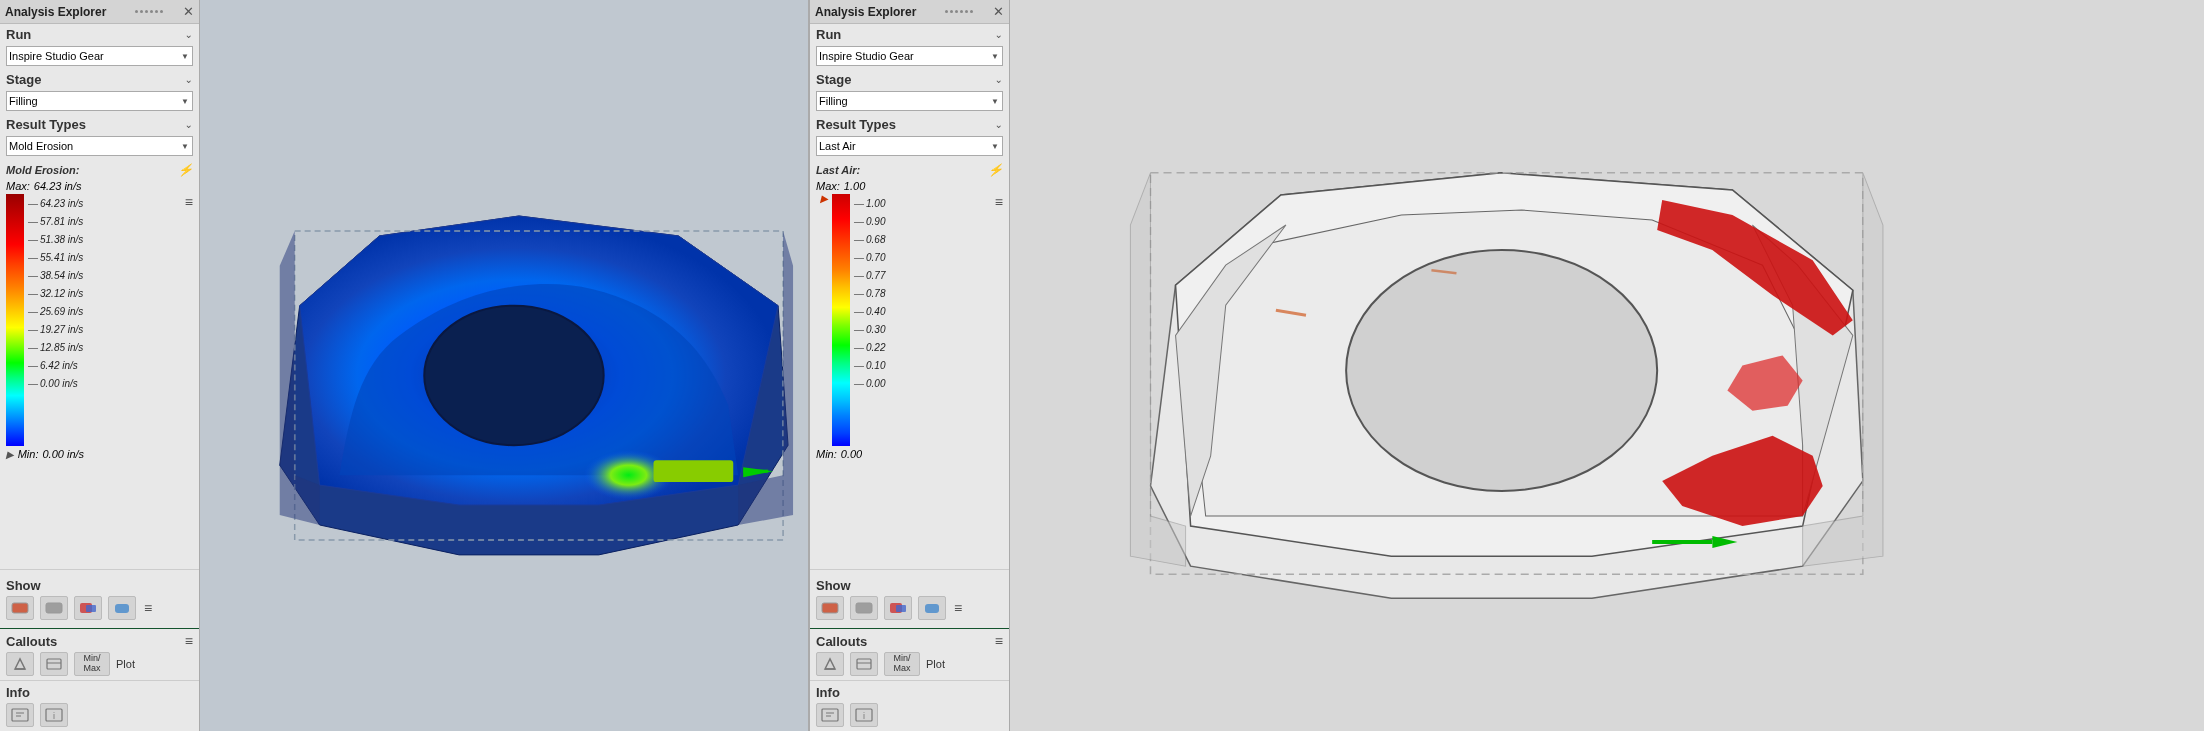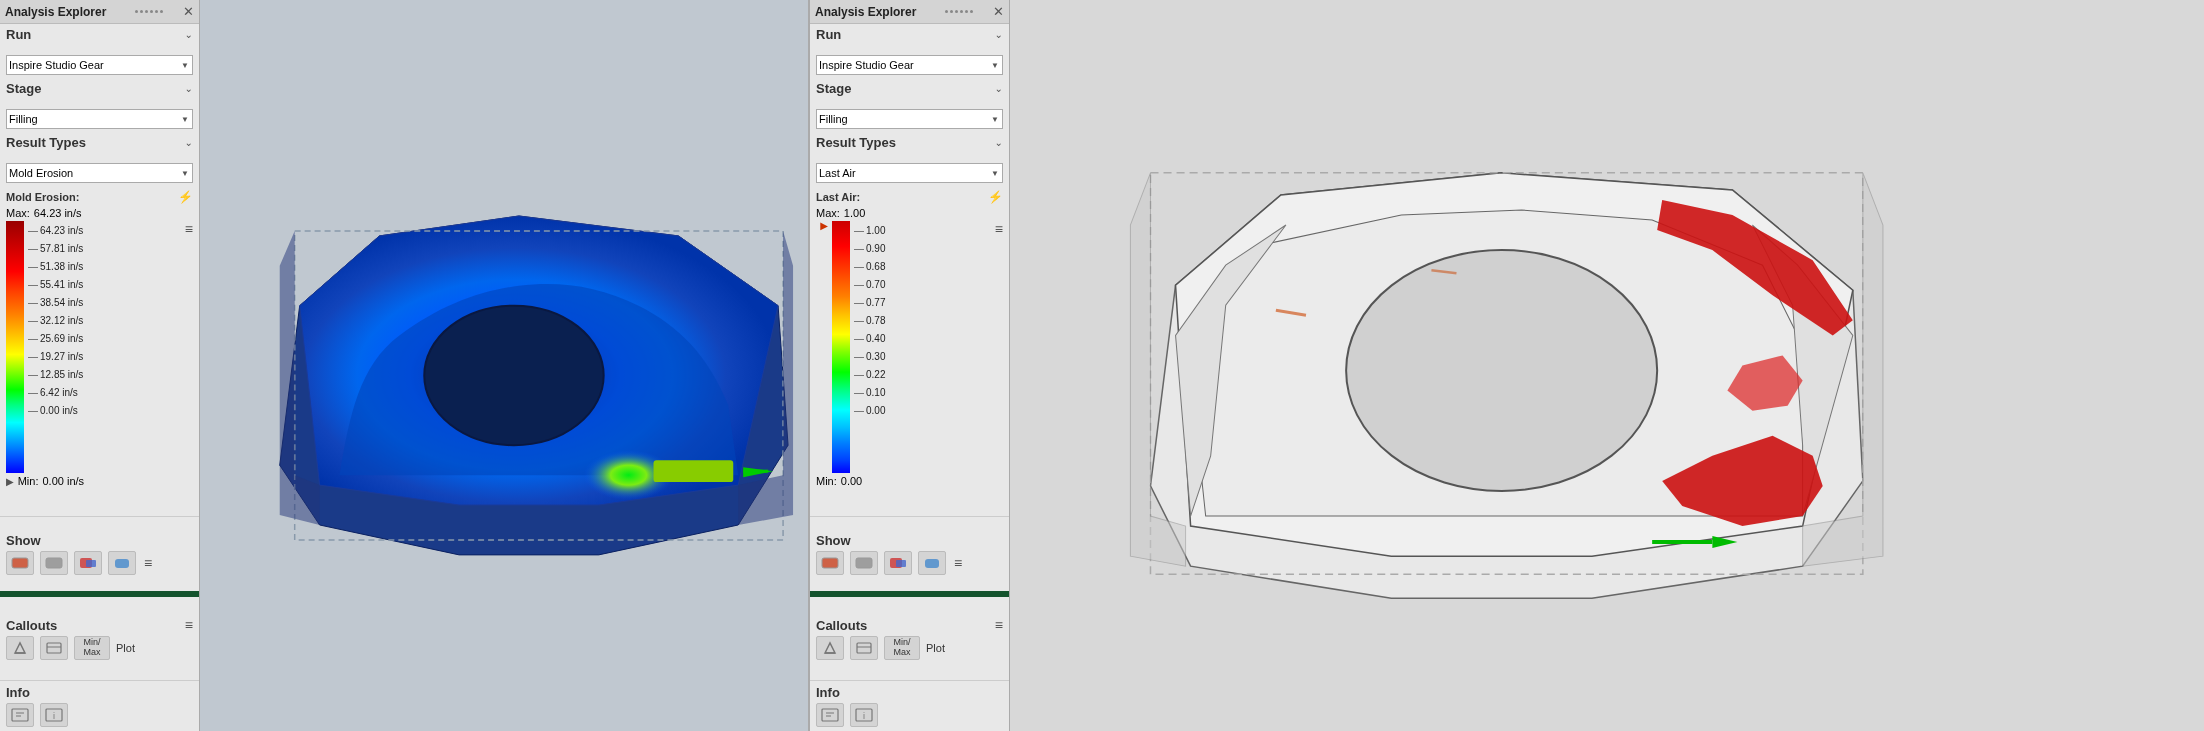--- a/index.html
+++ b/index.html
@@ -96,21 +96,21 @@
       flex: 0 0 auto;
     }
 
     .chevron-icon {
       font-size: 10px;
       color: #555;
       margin-left: auto;
     }
 
     .select-wrapper {
-      margin: 10px 6px 3px 6px;
+      margin: 1px 6px 3px 6px;
       position: relative;
     }
 
     .select-wrapper select {
       width: 100%;
       height: 20px;
       font-size: 11px;
       background: white;
       border: 1px solid #aaa;
       padding: 1px 2px;
@@ -126,20 +126,21 @@
       top: 50%;
       transform: translateY(-50%);
       pointer-events: none;
       color: #555;
     }
 
     
     .legend-section {
       padding: 4px 6px;
       flex: 1;
+      font-style: italic;
     }
 
     .legend-header {
       display: flex;
       align-items: center;
       justify-content: space-between;
       margin-bottom: 3px;
     }
 
     .legend-title {
@@ -171,21 +172,21 @@
     }
 
     .legend-label-row::before {
       content: '—';
       margin-right: 2px;
       color: #555;
     }
 
     
     .show-section {
-      padding: 16px 6px;
+      padding: 8px 6px;
       border-top: 1px solid #ccc;
     }
 
     .show-icons {
       display: flex;
       gap: 6px;
       align-items: center;
       margin-top: 3px;
     }
 
@@ -196,22 +197,22 @@
       border: 1px solid #bbb;
       border-radius: 2px;
       display: flex;
       align-items: center;
       justify-content: center;
       cursor: pointer;
     }
 
     
     .callouts-section {
-      padding: 20px 6px;
-      border-top: 6px solid #14532d;
+      padding: 4px 6px;
+      border-top: 1px solid #14532d;
     }
 
     .callouts-icons {
       display: flex;
       gap: 6px;
       align-items: center;
       margin-top: 3px;
     }
 
     .callout-icon-btn {

